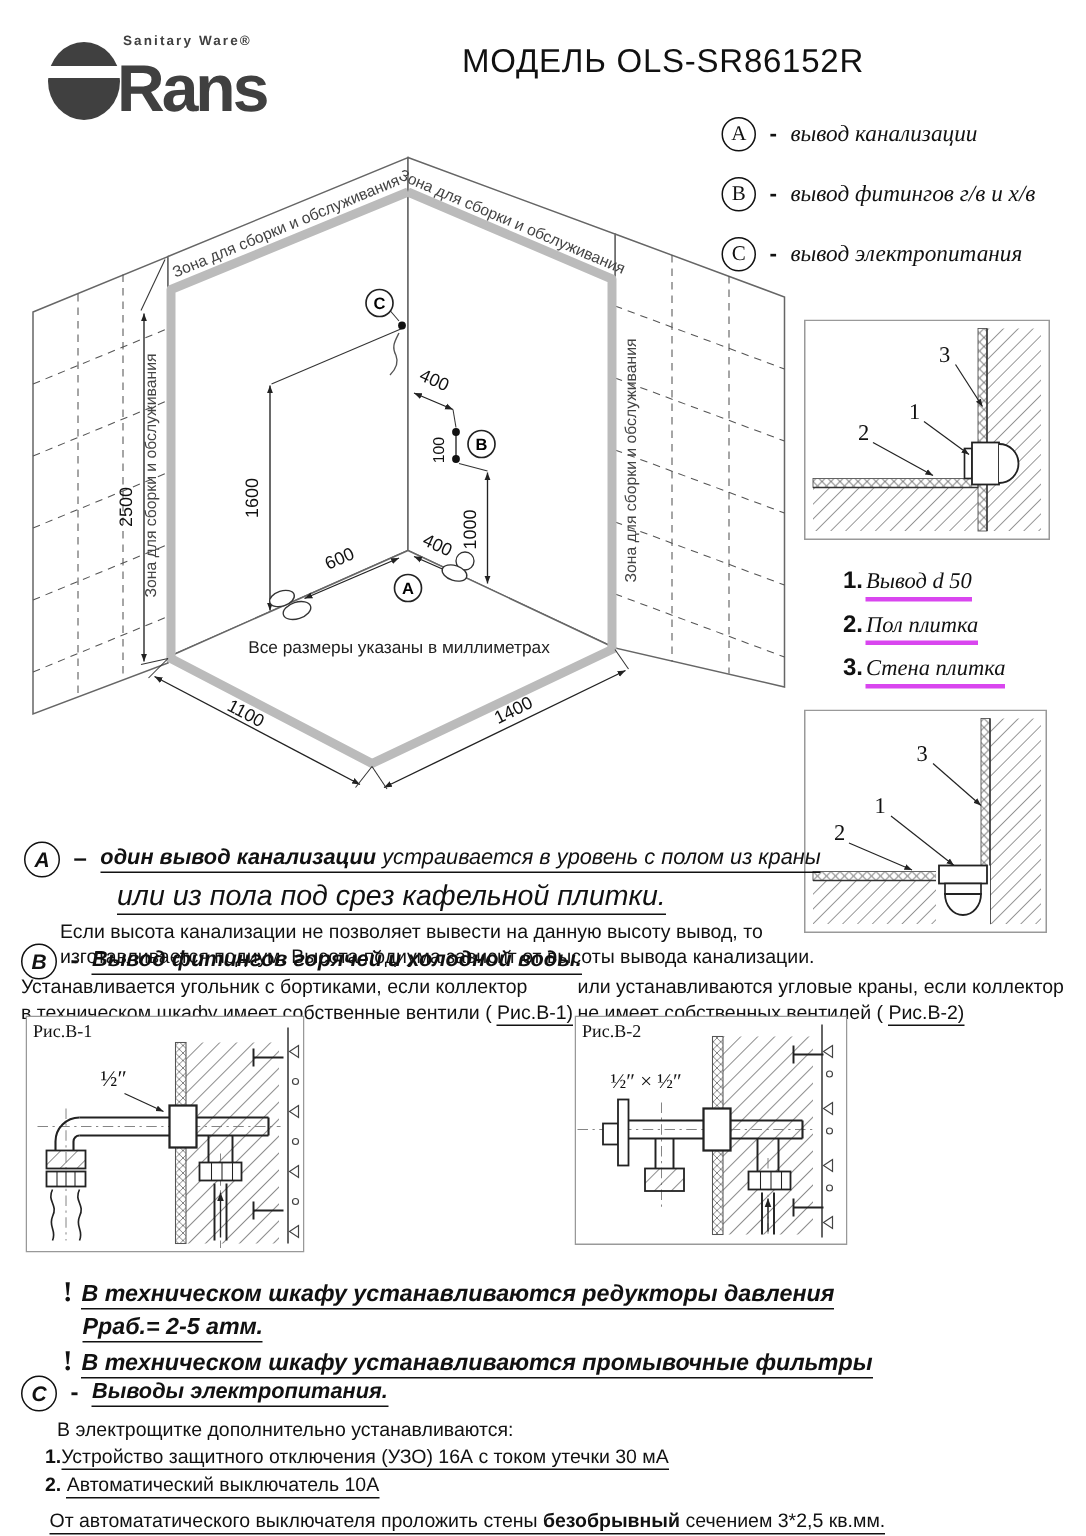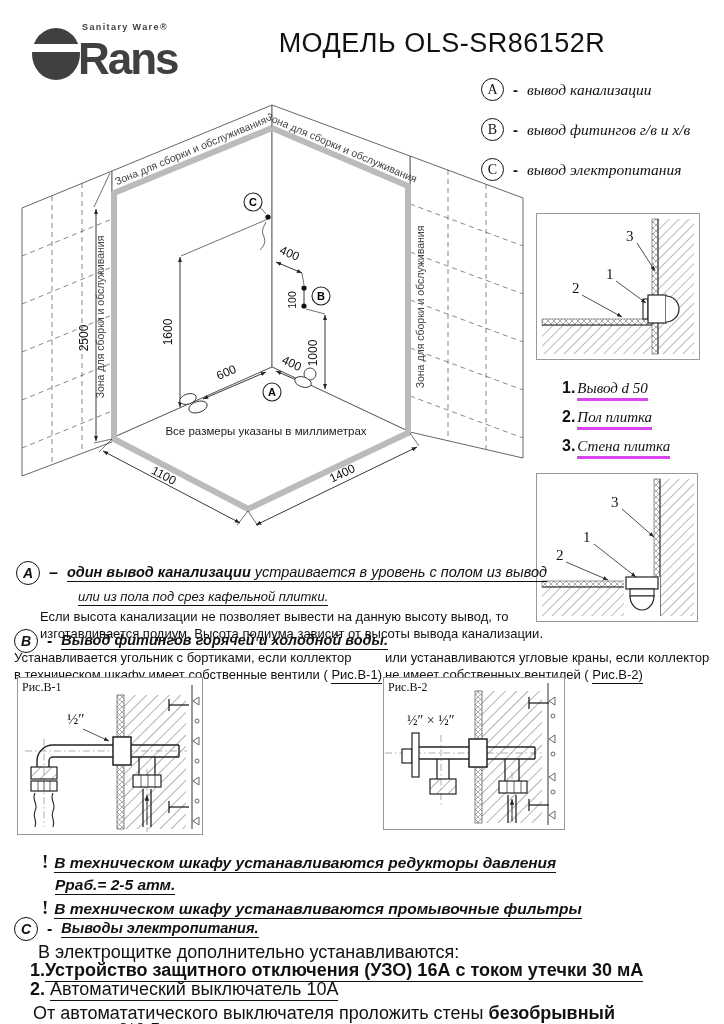--- a/index.html
+++ b/index.html
@@ -24,22 +24,22 @@
   .sec-head .headtxt{font-size:14.5px;}
   .body-txt{font-size:13px;line-height:16.5px;}
   
   .dlist-row{display:flex;align-items:baseline;margin-bottom:7px;}
   .dlist-num{font:600 16px "Liberation Sans",sans-serif;margin-right:2px;}
   .dlist-label{font:italic 15px "Liberation Serif",serif;border-bottom:3px solid #d946ef;padding-bottom:1px;}
   
   .bang{font:bold 19px "Liberation Serif",serif;margin-right:6px;}
   .warn-line{font:bold italic 15.5px "Liberation Sans",sans-serif;}
   
-  .c-line{font-size:18px;line-height:17px;}
-  .title{font-size:27px;letter-spacing:.5px;white-space:nowrap;}
+  .c-line{font-size:13px;line-height:17px;}
+  .title{font-size:22px;letter-spacing:.5px;white-space:nowrap;}
 </style>
 </head>
 <body>
 
 <svg class="abs" style="left:30px;top:14px;" width="162" height="68" viewBox="0 0 162 68">
   <g>
     <ellipse cx="26" cy="40" rx="24" ry="26" fill="#404040"></ellipse>
     <rect x="0" y="30" width="52" height="8" fill="#ffffff"></rect>
   </g>
   <text x="48" y="60" font-size="44" font-weight="bold" letter-spacing="-2" fill="#404040">Rans</text>
@@ -262,24 +262,24 @@
     <text x="75" y="34">3</text>
     <text x="47" y="69">1</text>
     <text x="20" y="87">2</text>
   </g>
 </svg>
 
 <div class="abs" style="left:16px;top:561px;width:540px;">
   <div class="sec-head">
     <span class="circ">A</span>
     <span style="font-weight:bold;">–</span>
-    <span class="headtxt ul"><span class="bi">один вывод канализации</span><span class="it"> устраивается в уровень с полом из вывод</span></span>
+    <span class="headtxt ul"><span class="bi">один вывод канализации</span><span class="it"> устраивается в уровень с полом из краны</span></span>
   </div>
   <div style="margin:2px 0 0 62px;">
-    <span class="it ul" style="font-size:13px;text-align:right;">или из пола под срез кафельной плитки.</span>
+    <span class="it ul" style="font-size:19px;text-align:right;">или из пола под срез кафельной плитки.</span>
   </div>
   <div class="body-txt" style="margin:4px 0 0 24px;">
     <div>Если высота канализации не позволяет вывести на данную высоту вывод, то</div>
     <div>изготавливается подиум. Высота подиума зависит от высоты вывода канализации.</div>
   </div>
 </div>
 
 <div class="abs" style="left:14px;top:629px;width:700px;">
   <div class="sec-head">
     <span class="circ">B</span>
@@ -430,21 +430,21 @@
 </div>
 
 <div class="abs" style="left:14px;top:917px;width:680px;">
   <div class="sec-head">
     <span class="circ">C</span>
     <span style="font-weight:bold;">-</span>
     <span class="headtxt bi ul">Выводы электропитания.</span>
   </div>
   <div class="c-line" style="margin:3px 0 0 24px;">В электрощитке дополнительно устанавливаются:</div>
   <div class="c-line" style="margin:1px 0 0 16px;">
-    <b>1.</b><span class="ul" style="font-weight:bold;">Устройство защитного отключения (УЗО)  16А с током  утечки 30 мА</span>
+    <b>1.</b><span class="ul" style="font-weight:normal;">Устройство защитного отключения (УЗО)  16А с током  утечки 30 мА</span>
   </div>
   <div class="c-line" style="margin:2px 0 0 16px;">
     <b>2.</b><span> </span><span class="ul" style="font-weight:normal;margin-top:32px;">Автоматический выключатель 10А</span>
   </div>
   <div class="c-line" style="margin:7px 0 0 19px;">
     <span class="ul"><span>От автомататического выключателя проложить стены </span><b>безобрывный</b><span> сечением 3*2,5 кв.мм.</span></span>
   </div>
 
 </div>
 

